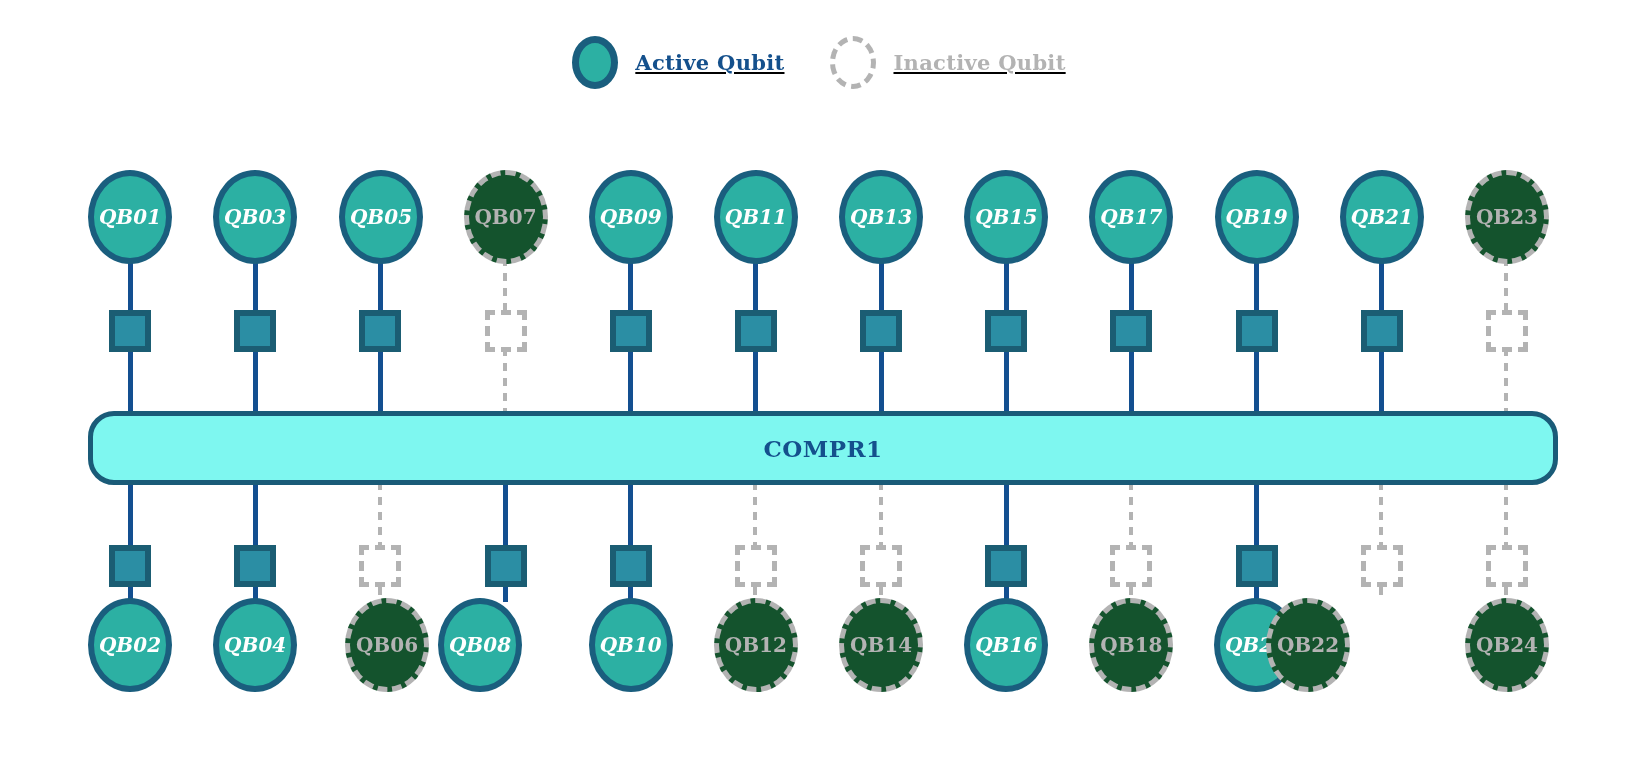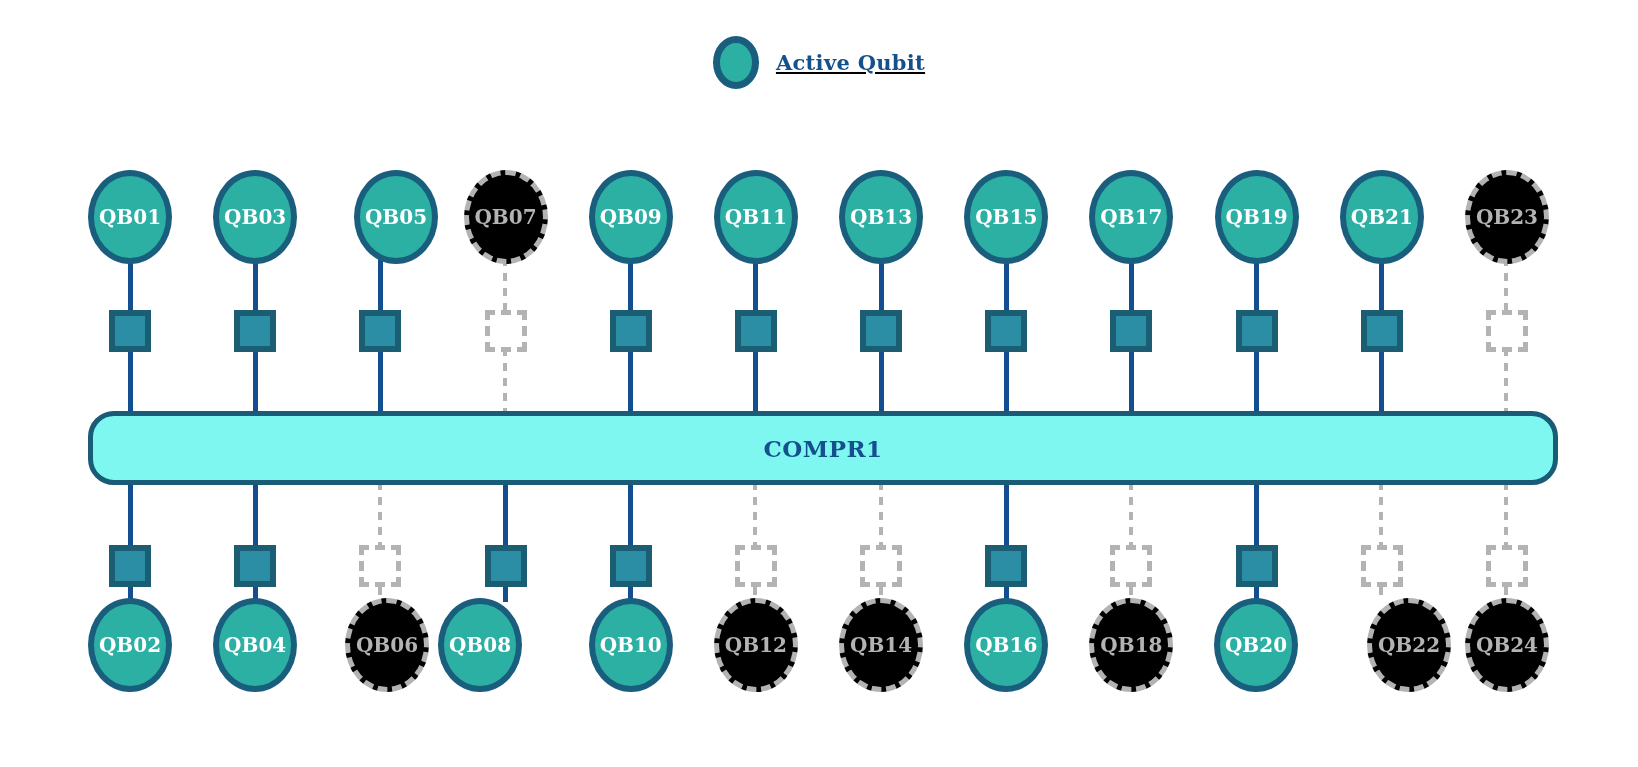--- a/index.html
+++ b/index.html
@@ -19,37 +19,41 @@
   .lg-label.off{color:var(--inactive_gray);}
 
   
   .link{position:absolute;width:5px;z-index:1;}
   .link-active{background:var(--line_active);}
   .link-inactive{width:4px;background:repeating-linear-gradient(to bottom,var(--inactive_gray) 0 8px,transparent 8px 15px);}
   .coupler{position:absolute;width:42px;height:42px;box-sizing:border-box;z-index:2;}
   .coupler-active{background:var(--active_coupler_fill);border:6px solid var(--active_coupler_border);}
   .coupler-inactive{background:#ffffff;border:5px dashed var(--inactive_gray);}
   .qubit{position:absolute;width:84px;height:94px;border-radius:50%;box-sizing:border-box;z-index:3;display:flex;align-items:center;justify-content:center;}
-  .qubit-active{background:var(--active_qubit_fill);border:6px solid var(--active_qubit_border);}
-  .qubit-inactive{background:#000000;border:5px dashed var(--inactive_gray);}
+  .qubit-active{background:var(--active_qubit_fill);border:6px solid var(--active_qubit_border);font-style:italic;}
+  .qubit-inactive{background:#14532d;border:5px dashed var(--inactive_gray);}
   .qubit-label{font-weight:bold;font-size:20px;}
   .qubit-active .qubit-label{color:var(--qubit_label_color);}
   .qubit-inactive .qubit-label{color:var(--inactive_gray);}
   .bus{position:absolute;left:88px;top:411px;width:1470px;height:74px;box-sizing:border-box;background:var(--bus_fill);border:5px solid var(--bus_border);border-radius:26px;z-index:4;display:flex;align-items:center;justify-content:center;}
   .bus-label{font-weight:bold;font-size:23px;color:var(--label_navy);letter-spacing:.5px;}
 </style>
 </head>
 <body>
 
 <div class="stage">
 
   <div class="legend">
     <div class="legend-item">
       <span class="lg-shape lg-qubit-on"></span>
       <span class="lg-label on">Active Qubit</span>
+    </div>
+    <div class="legend-item">
+      <span class="lg-shape lg-qubit-off"></span>
+      <span class="lg-label off">Inactive Qubit</span>
     </div>
   </div>
 
   <div id="diagram">
     <div class="bus">
       <span class="bus-label">COMPR1</span>
     </div>
 
   <div class="link link-active" style="left: 127.5px; top: 258px; height: 158px;"></div>
       <div class="coupler coupler-active" style="left: 109px; top: 310px;"></div>
@@ -66,21 +70,21 @@
       <div class="qubit qubit-active" style="left: 213.18px; top: 170px;">
         <span class="qubit-label">QB03</span>
       </div>
       <div class="link link-active" style="left: 252.68px; top: 482px; height: 120px;"></div>
       <div class="coupler coupler-active" style="left: 234.18px; top: 545px;"></div>
       <div class="qubit qubit-active" style="left: 213.18px; top: 598px;">
         <span class="qubit-label">QB04</span>
       </div>
       <div class="link link-active" style="left: 377.86px; top: 258px; height: 158px;"></div>
       <div class="coupler coupler-active" style="left: 359.36px; top: 310px;"></div>
-      <div class="qubit qubit-active" style="left: 354px; top: 170px;">
+      <div class="qubit qubit-active" style="left: 339px; top: 170px;">
         <span class="qubit-label">QB05</span>
       </div>
       <div class="link link-inactive" style="left: 377.86px; top: 482px; height: 120px;"></div>
       <div class="coupler coupler-inactive" style="left: 359.36px; top: 545px;"></div>
       <div class="qubit qubit-inactive" style="left: 345px; top: 598px;">
         <span class="qubit-label">QB06</span>
       </div>
       <div class="link link-inactive" style="left: 503.04px; top: 258px; height: 158px;"></div>
       <div class="coupler coupler-inactive" style="left: 484.54px; top: 310px;"></div>
       <div class="qubit qubit-inactive" style="left: 463.54px; top: 170px;">
@@ -151,21 +155,21 @@
       <div class="qubit qubit-active" style="left: 1214px; top: 598px;">
         <span class="qubit-label">QB20</span>
       </div>
       <div class="link link-active" style="left: 1379.3px; top: 258px; height: 158px;"></div>
       <div class="coupler coupler-active" style="left: 1360.8px; top: 310px;"></div>
       <div class="qubit qubit-active" style="left: 1339.8px; top: 170px;">
         <span class="qubit-label">QB21</span>
       </div>
       <div class="link link-inactive" style="left: 1379.3px; top: 482px; height: 120px;"></div>
       <div class="coupler coupler-inactive" style="left: 1360.8px; top: 545px;"></div>
-      <div class="qubit qubit-inactive" style="left: 1367px; top: 598px; text-align: center;">
+      <div class="qubit qubit-inactive" style="left: 1266px; top: 598px; text-align: center;">
         <span class="qubit-label">QB22</span>
       </div>
       <div class="link link-inactive" style="left: 1504.48px; top: 258px; height: 158px;"></div>
       <div class="coupler coupler-inactive" style="left: 1485.98px; top: 310px;"></div>
       <div class="qubit qubit-inactive" style="left: 1464.98px; top: 170px;">
         <span class="qubit-label">QB23</span>
       </div>
       <div class="link link-inactive" style="left: 1504.48px; top: 482px; height: 120px;"></div>
       <div class="coupler coupler-inactive" style="left: 1485.98px; top: 545px;"></div>
       <div class="qubit qubit-inactive" style="left: 1464.98px; top: 598px;">

